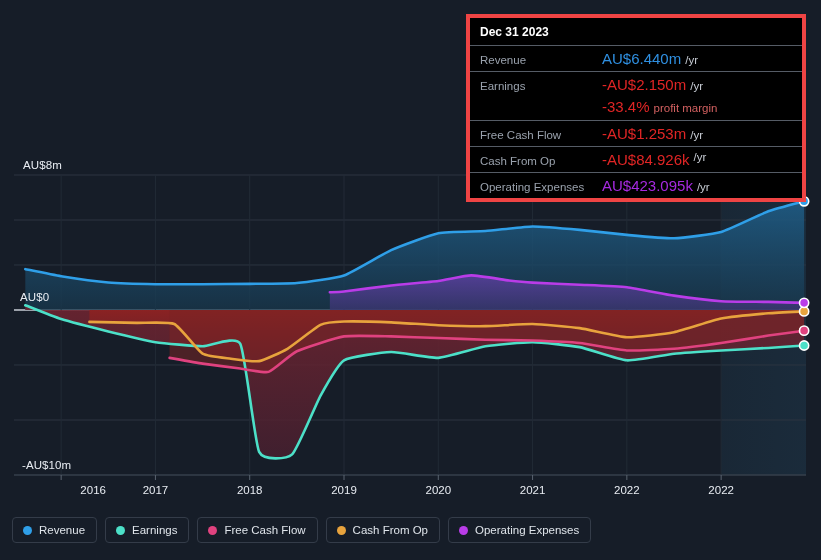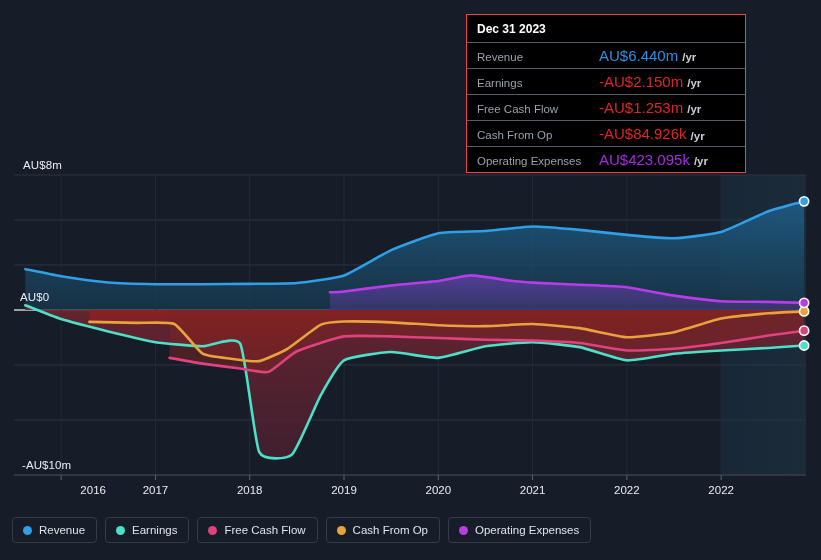--- a/index.html
+++ b/index.html
@@ -46,23 +46,23 @@
     color: #e8ecf2;
     font-size: 11.5px;
     transform: translateX(-50%);
     white-space: nowrap;
   }
 
   
   #tooltip {
     position: absolute;
     left: 466px; top: 14px;
-    width: 280px;
+    width: 340px;
     background: #000000;
-    border: 1px solid #ef4444;
+    border: 4px solid #ef4444;
     padding: 0;
     z-index: 20;
   }
   #tooltip .tt-date {
     color: #ffffff;
     font-size: 12px;
     font-weight: bold;
     padding: 7px 10px 6px 10px;
   }
   .tt-row {
@@ -81,21 +81,21 @@
     white-space: nowrap;
   }
   .tt-val {
     font-size: 15px;
     font-weight: normal;
     white-space: nowrap;
   }
   .tt-suffix {
     color: #c9ced6;
     font-size: 11.5px;
-    font-weight: bold;
+    font-weight: normal;
     margin-left: 4px;
     white-space: nowrap;
   }
   .tt-sub-suffix {
     color: #d26060;
     font-size: 11.5px;
     font-weight: normal;
     margin-left: 4px;
     white-space: nowrap;
   }
@@ -228,30 +228,37 @@
             <span class="tt-suffix">/yr</span>
           </div>
         </div>
         <div class="tt-row">
           <div class="tt-key">Earnings</div>
           <div style="display: flex; align-items: baseline;">
             <span class="tt-val v-red">-AU$2.150m</span>
             <span class="tt-suffix">/yr</span>
           </div>
         </div>
+        <div class="tt-row noline">
+          <div class="tt-key"></div>
+          <div style="display: flex; align-items: baseline;">
+            <span class="tt-val v-red">-33.4%</span>
+            <span class="tt-sub-suffix">profit margin</span>
+          </div>
+        </div>
         <div class="tt-row">
           <div class="tt-key">Free Cash Flow</div>
           <div style="display: flex; align-items: baseline;">
             <span class="tt-val v-red">-AU$1.253m</span>
             <span class="tt-suffix">/yr</span>
           </div>
         </div>
         <div class="tt-row">
           <div class="tt-key">Cash From Op</div>
-          <div style="display: flex; align-items: flex-end;">
+          <div style="display: flex; align-items: flex-start;">
             <span class="tt-val v-red">-AU$84.926k</span>
             <span class="tt-suffix">/yr</span>
           </div>
         </div>
         <div class="tt-row">
           <div class="tt-key">Operating Expenses</div>
           <div style="display: flex; align-items: baseline; text-align: right;">
             <span class="tt-val v-magenta">AU$423.095k</span>
             <span class="tt-suffix">/yr</span>
           </div>

